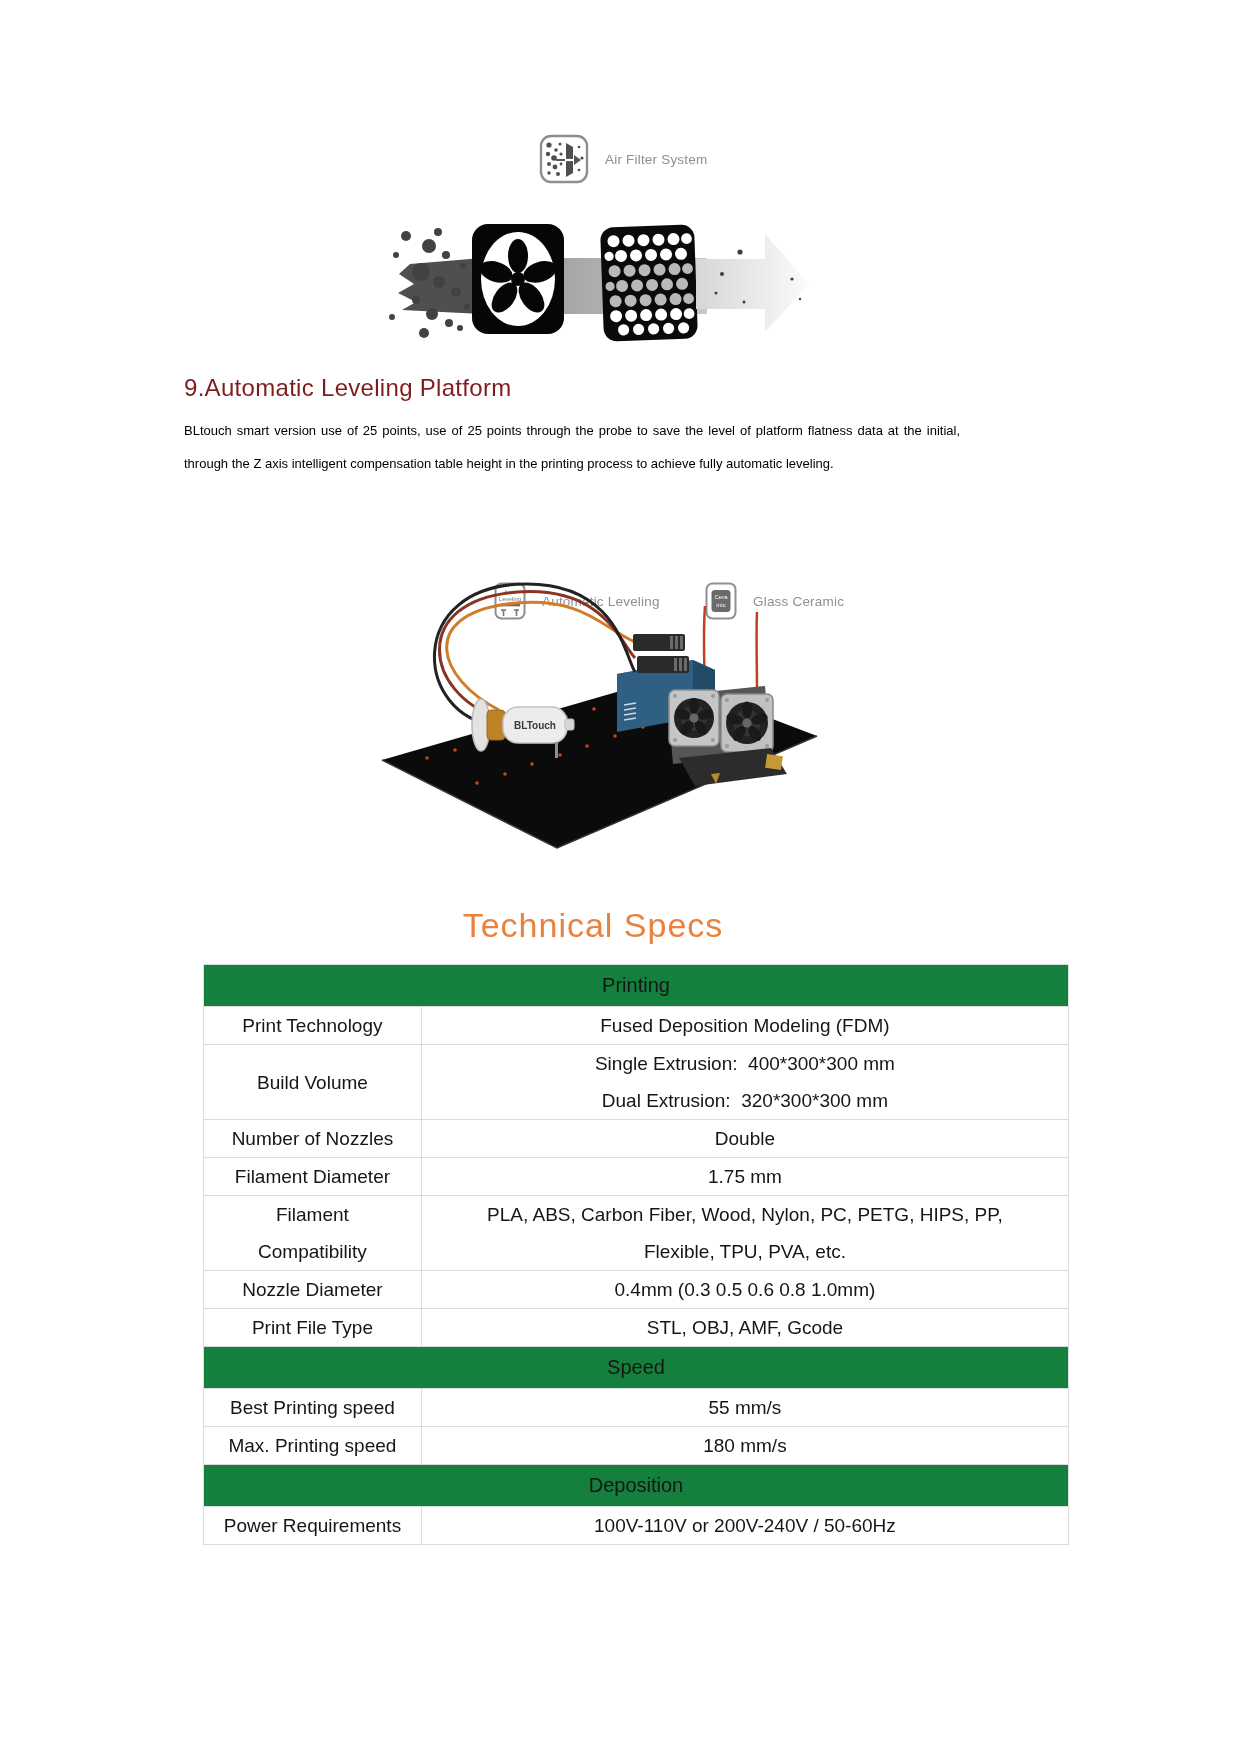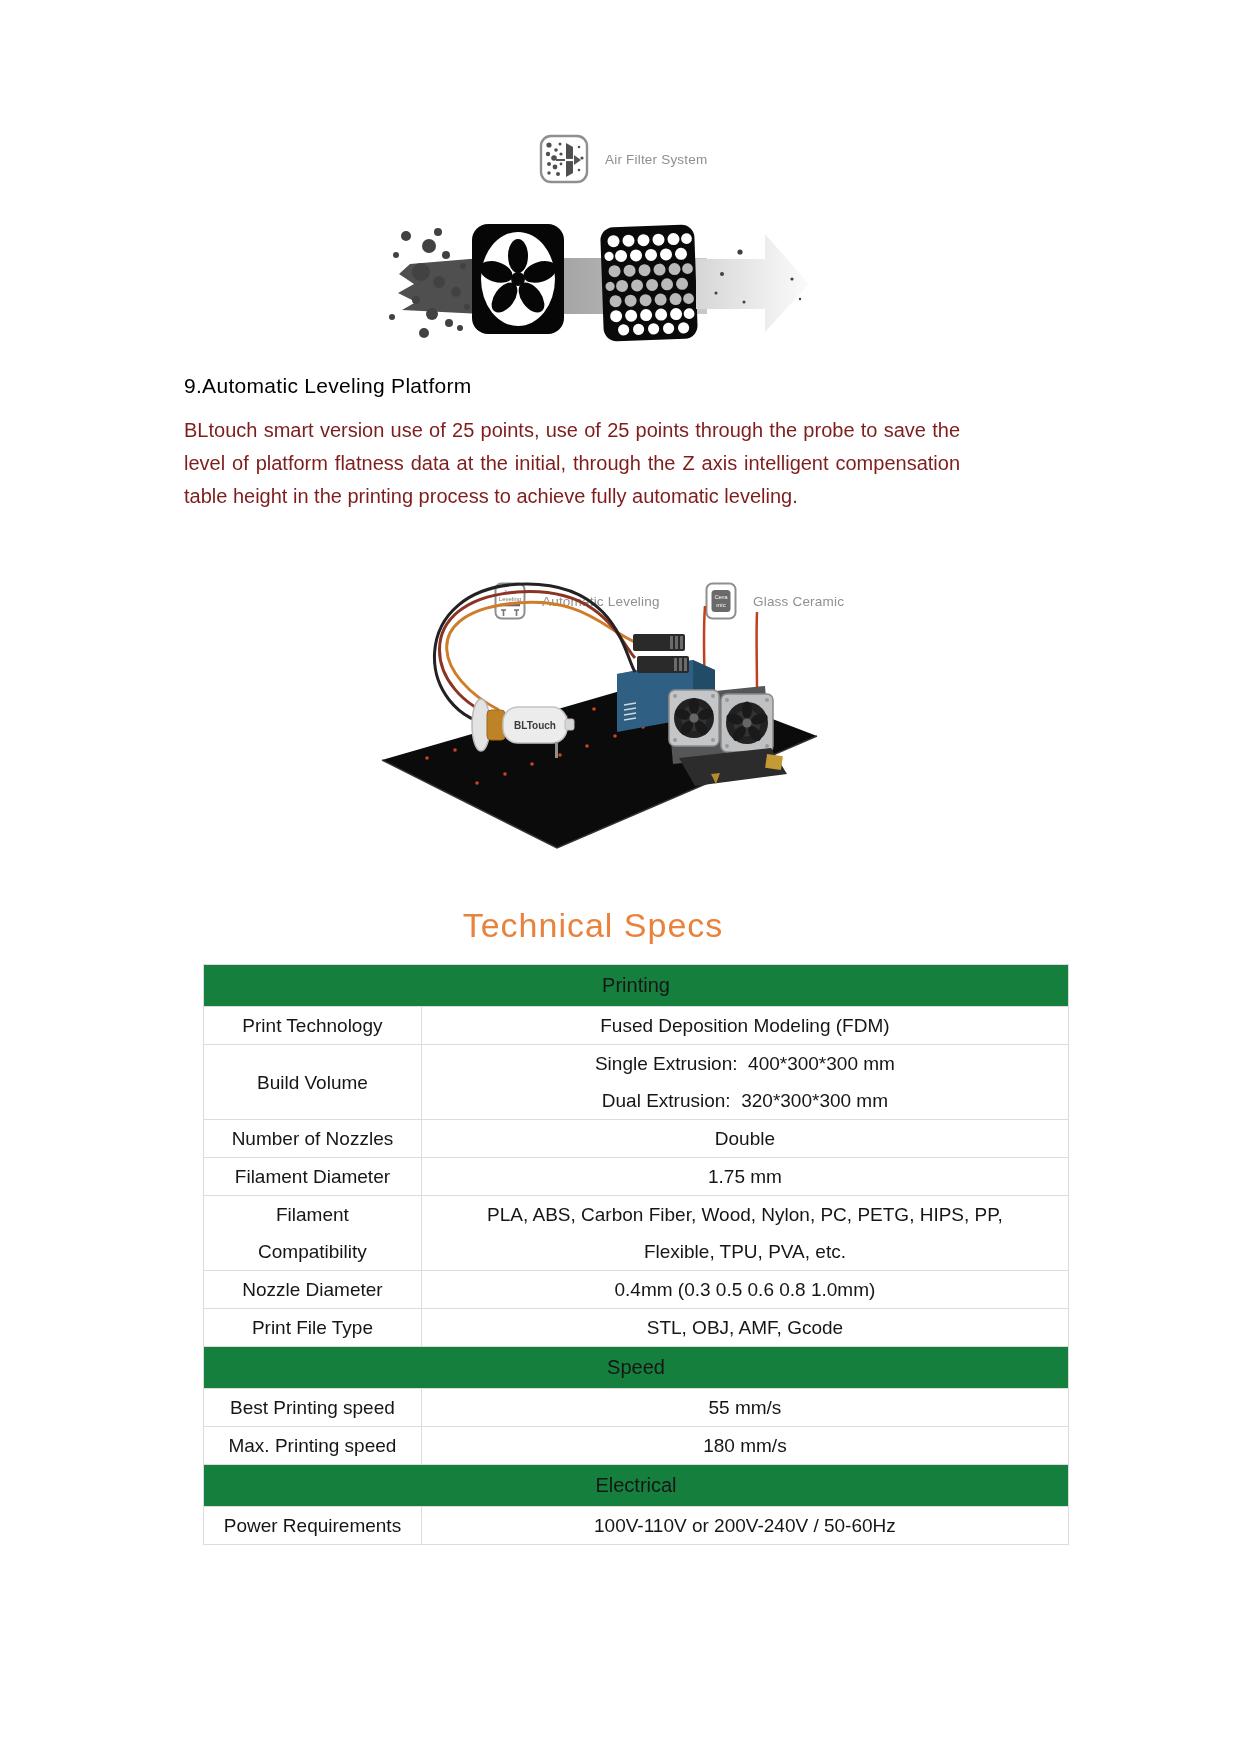--- a/index.html
+++ b/index.html
@@ -11,24 +11,24 @@
   .cap{font-size:13.5px;color:#8f8f8f;letter-spacing:.2px;white-space:nowrap;}
   #air-filter-block{left:522px;top:134px;}
   #auto-level-block{left:477px;top:582px;}
   #ceramic-block{left:688px;top:582px;}
 
   
   #fan-art{position:absolute;left:355px;top:196px;}
   #bltouch-art{position:absolute;left:350px;top:578px;}
 
   
-  #section-heading{position:absolute;left:167px;top:374px;font-size:21px;color:#000000;
+  #section-heading{position:absolute;left:167px;top:374px;font-size:24px;color:#7f1d1d;
                    letter-spacing:.3px;font-weight:400;}
-  #section-paragraph{position:absolute;left:167px;top:414px;width:776px;font-size:20px;
-                     color:#7f1d1d;line-height:33px;text-align:justify;}
+  #section-paragraph{position:absolute;left:167px;top:414px;width:776px;font-size:13px;
+                     color:#000000;line-height:33px;text-align:justify;}
 
   
   #tech-title{position:absolute;left:167px;top:906px;width:818px;text-align:center;
               font-size:34px;color:#E8823C;font-weight:400;letter-spacing:1px;}
   #spec-table-wrap{position:absolute;left:186px;top:964px;}
   table.specs{border-collapse:collapse;width:866px;font-size:19px;color:#161616;}
   table.specs td{border:1px solid #dcdcdc;text-align:center;vertical-align:middle;
                  line-height:37px;padding:0 12px;}
   table.specs td.sect{background:#15803d;font-size:20px;line-height:41px;height:41px;}
   table.specs col.c1{width:218px;}
@@ -347,21 +347,21 @@
           </tr>
         <tr>
           <td class="lab">Best Printing speed</td>
           <td class="val">55 mm/s</td>
         </tr>
         <tr>
           <td class="lab">Max. Printing speed</td>
           <td class="val">180 mm/s</td>
         </tr>
         <tr>
-            <td class="sect" colspan="2">Electrical</td>
+            <td class="sect" colspan="2">Deposition</td>
           </tr>
         <tr>
           <td class="lab">Power Requirements</td>
           <td class="val">100V-110V or 200V-240V / 50-60Hz</td>
         </tr>
       </tbody>
     </table>
   </div>
 
 </div>

